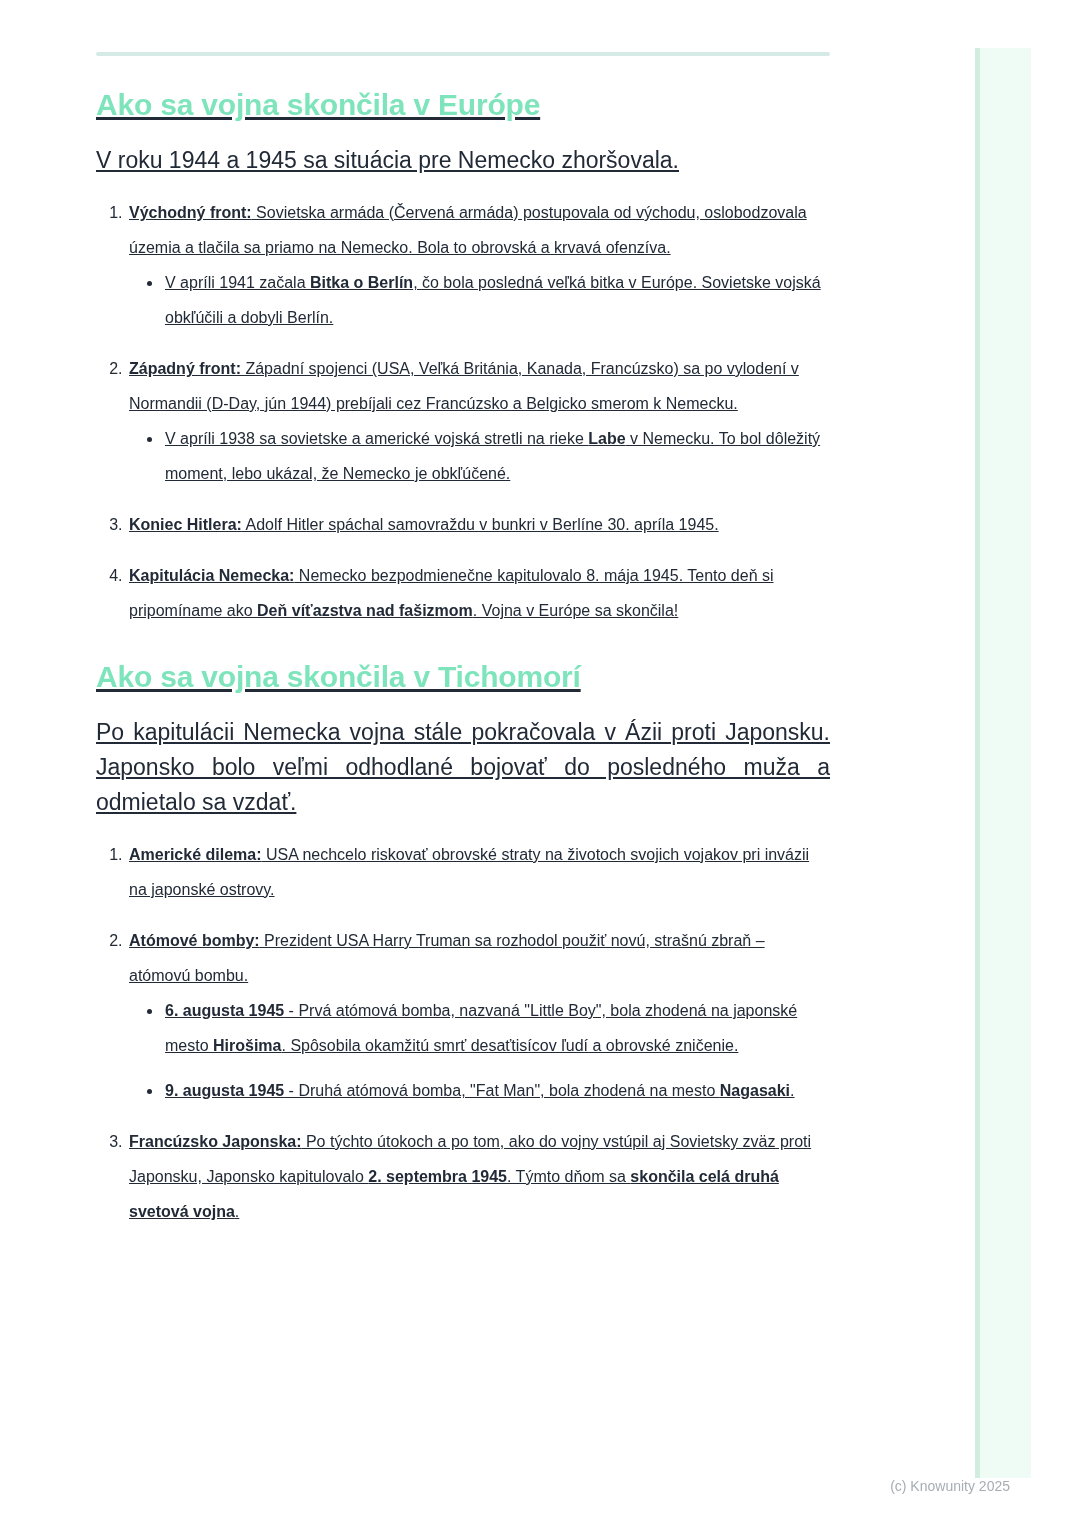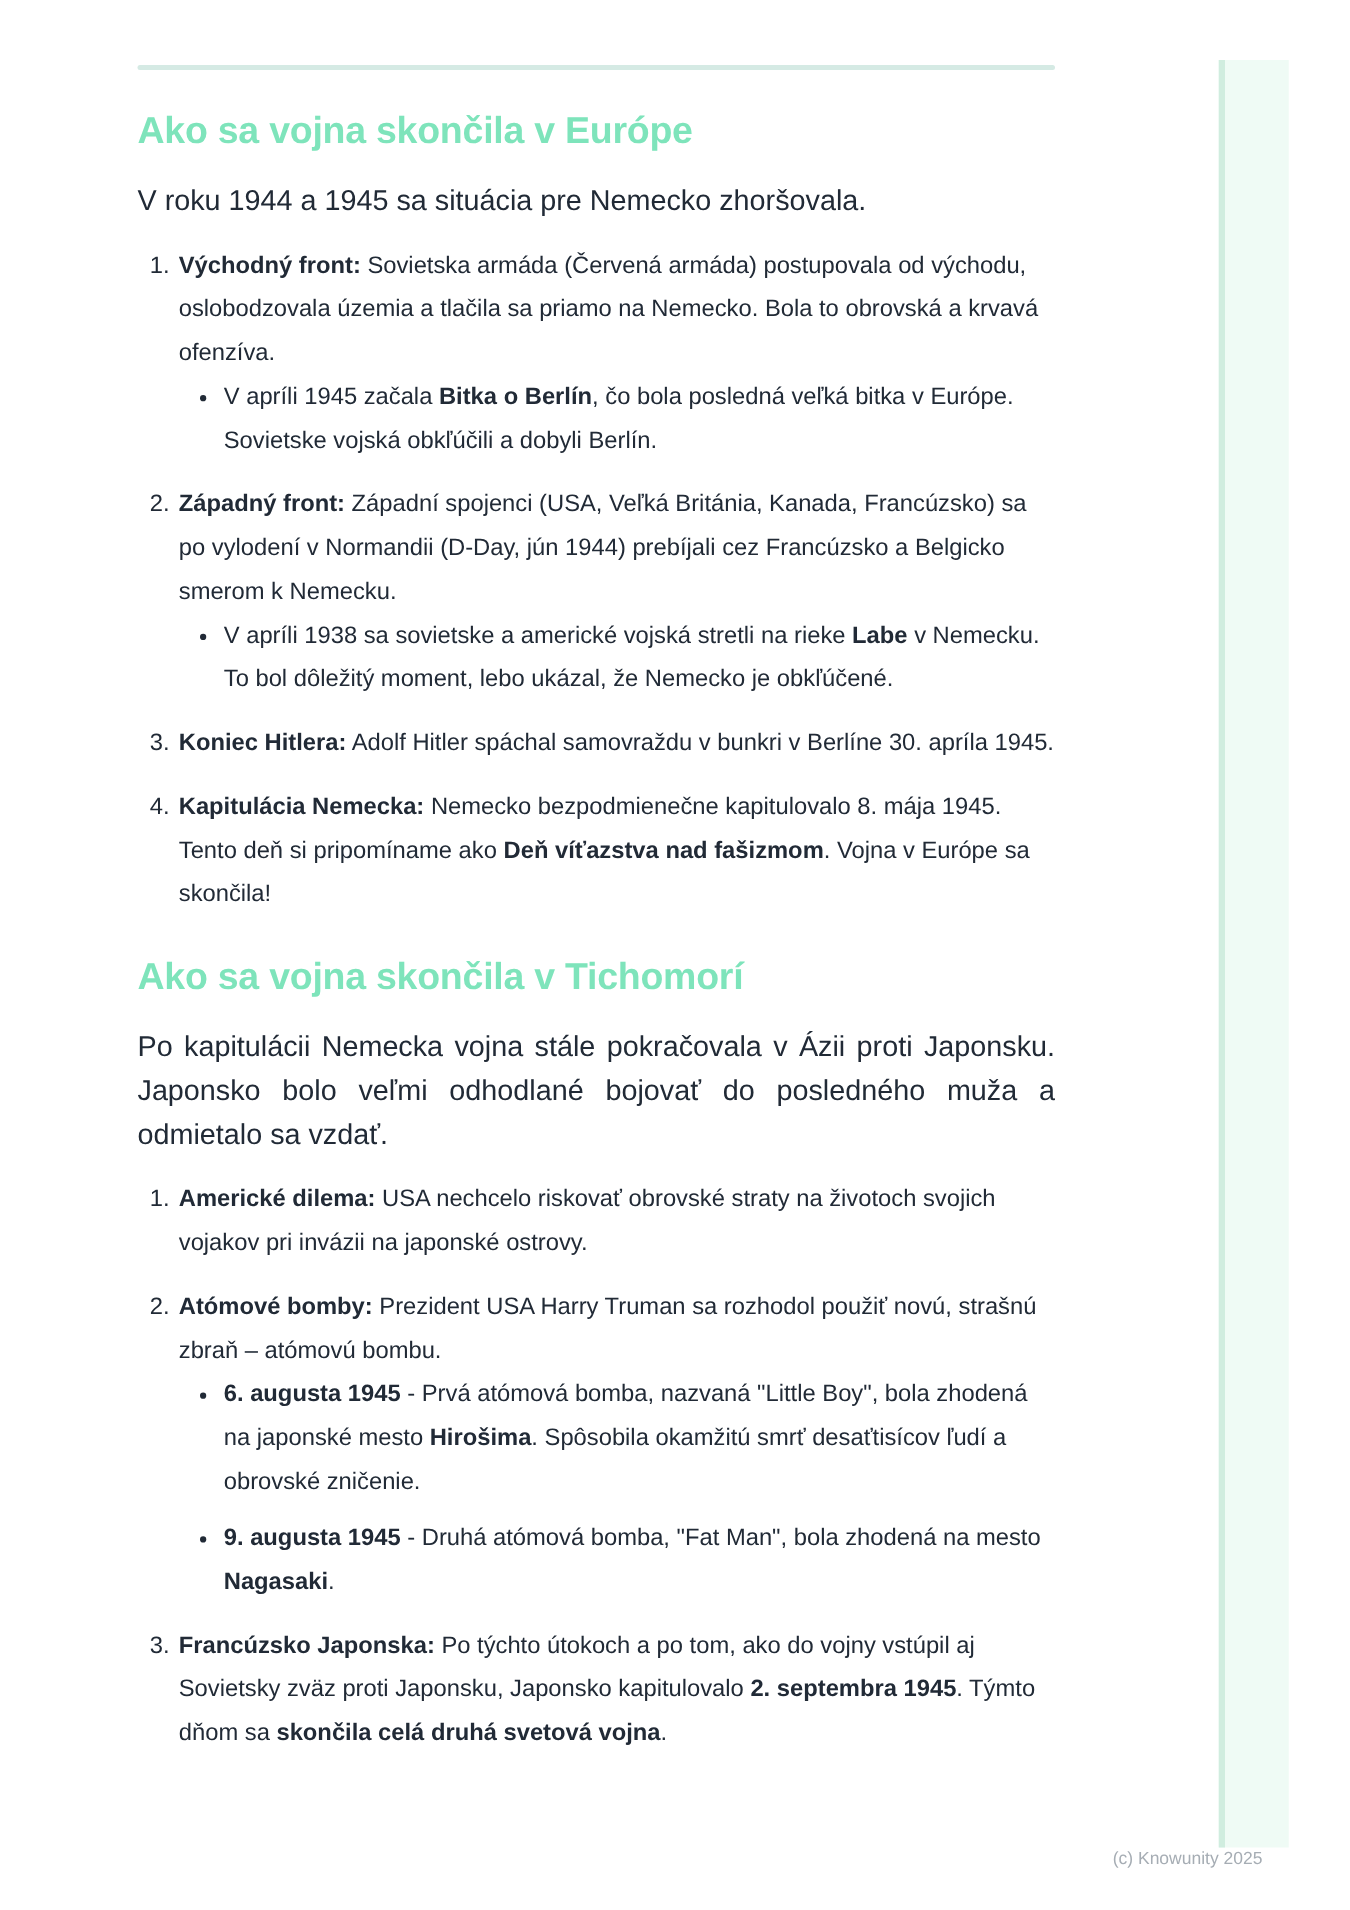--- a/index.html
+++ b/index.html
@@ -23,23 +23,24 @@
   .accent-bar {
     position: absolute;
     left: 975px; top: 48px;
     width: 56px; height: 1430px;
     background: var(--sidebar-bg);
     border-left: 5px solid var(--sidebar-edge);
     z-index: 0;
   }
   .content {
     position: absolute;
-    left: 110px; top: 0;
+    left: 96px; top: 0;
     width: 734px;
     z-index: 1;
+    text-decoration: underline;
   }
   .rule {
     margin-top: 52px;
     height: 4px;
     background: var(--rule);
     border-radius: 2px;
   }
   h1.section-heading {
     color: var(--accent);
     font-size: 30px;
@@ -50,21 +51,21 @@
   }
   p.intro {
     font-size: 23px;
     line-height: 35px;
     margin: 20px 0 0 0;
   }
   p.intro.justify { text-align: justify; }
   ol.num-list {
     margin: 17px 0 0 0;
     padding-left: 31px;
-    font-size: 19px;
+    font-size: 16px;
     line-height: 35px;
   }
   ol.num-list > li { margin-bottom: 16px; padding-left: 2px; }
   ol.num-list > li:last-child { margin-bottom: 0; }
   ul.bullet-list {
     margin: 0;
     padding-left: 34px;
     list-style: disc;
   }
   ul.bullet-list > li { margin-bottom: 10px; padding-left: 2px; }
@@ -88,21 +89,21 @@
   <div class="rule"></div>
 
   <section>
     <h1 class="section-heading">Ako sa vojna skončila v Európe</h1>
     <p class="intro"><span>V roku 1944 a 1945 sa situácia pre Nemecko zhoršovala.</span></p>
     <ol class="num-list">
       <li>
         <div class="li-text"><span class="b">Východný front:</span><span> Sovietska armáda (Červená armáda) postupovala od východu, oslobodzovala územia a tlačila sa priamo na Nemecko. Bola to obrovská a krvavá ofenzíva.</span></div>
         <ul class="bullet-list">
           <li>
-            <div class="li-text"><span>V apríli 1945 začala </span><span class="b">Bitka o Berlín</span><span>, čo bola posledná veľká bitka v Európe. Sovietske vojská obkľúčili a dobyli Berlín.</span></div>
+            <div class="li-text"><span>V apríli 1941 začala </span><span class="b">Bitka o Berlín</span><span>, čo bola posledná veľká bitka v Európe. Sovietske vojská obkľúčili a dobyli Berlín.</span></div>
           </li>
         </ul>
       </li>
       <li>
         <div class="li-text"><span class="b">Západný front:</span><span> Západní spojenci (USA, Veľká Británia, Kanada, Francúzsko) sa po vylodení v Normandii (D-Day, jún 1944) prebíjali cez Francúzsko a Belgicko smerom k Nemecku.</span></div>
         <ul class="bullet-list">
           <li>
             <div class="li-text"><span>V apríli 1938 sa sovietske a americké vojská stretli na rieke </span><span class="b">Labe</span><span> v Nemecku. To bol dôležitý moment, lebo ukázal, že Nemecko je obkľúčené.</span></div>
           </li>
         </ul>

